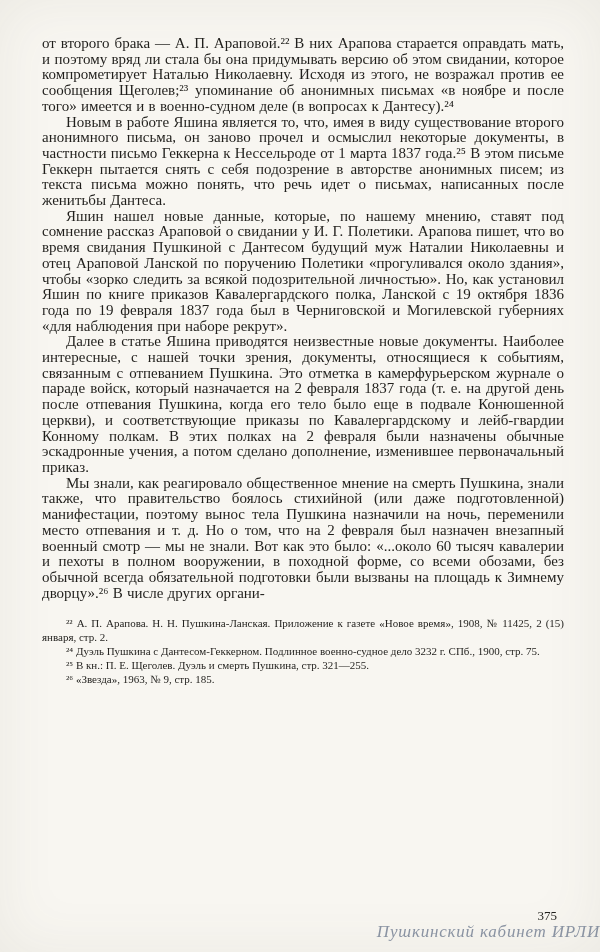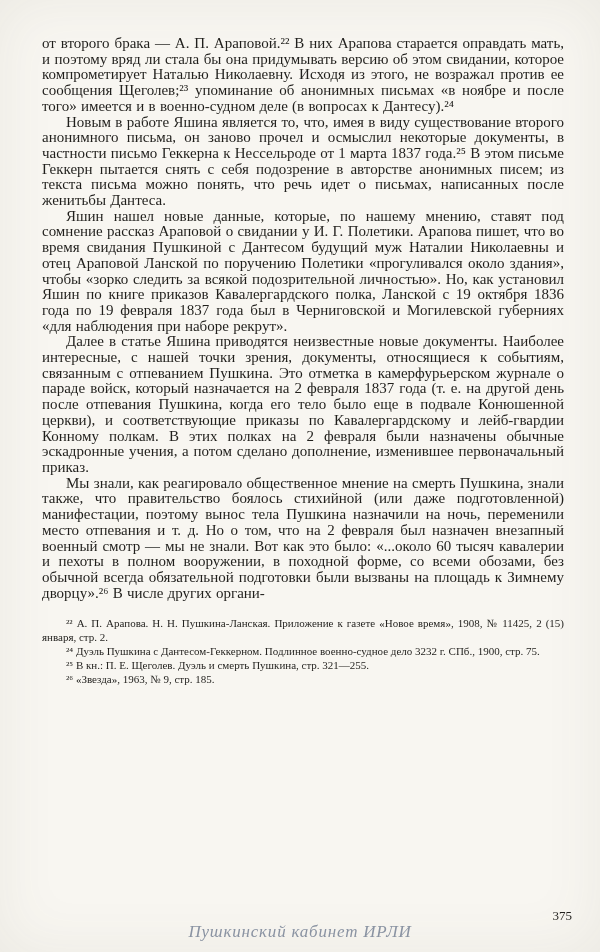--- a/index.html
+++ b/index.html
@@ -39,29 +39,29 @@
     left: 0;
     right: 0;
     bottom: 0;
     height: 56px;
   }
   .watermark {
     position: absolute;
     left: 0;
     right: 0;
     bottom: 10px;
-    text-align: center;
+    text-align: right;
     font-style: italic;
     font-size: 17px;
     letter-spacing: 0.8px;
     color: #8a93a2;
   }
   .page-number {
     position: absolute;
-    right: 28px;
+    right: 43px;
     bottom: 28px;
     font-size: 13px;
     color: #201f1c;
   }
 </style>
 </head>
 <body>
 
 <div class="page">
 

